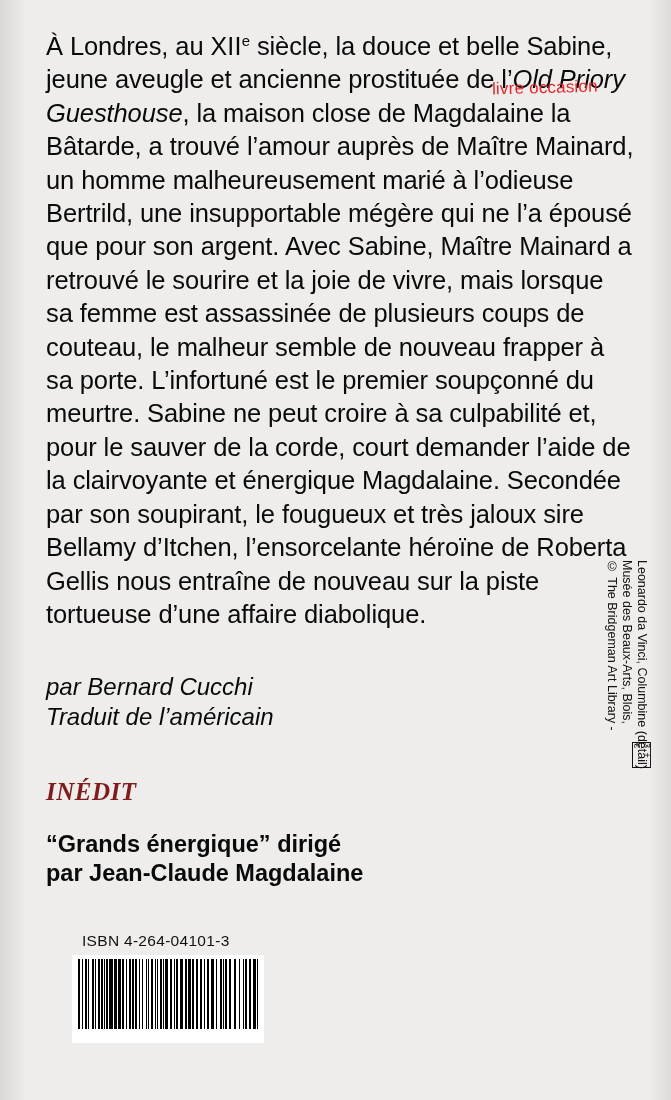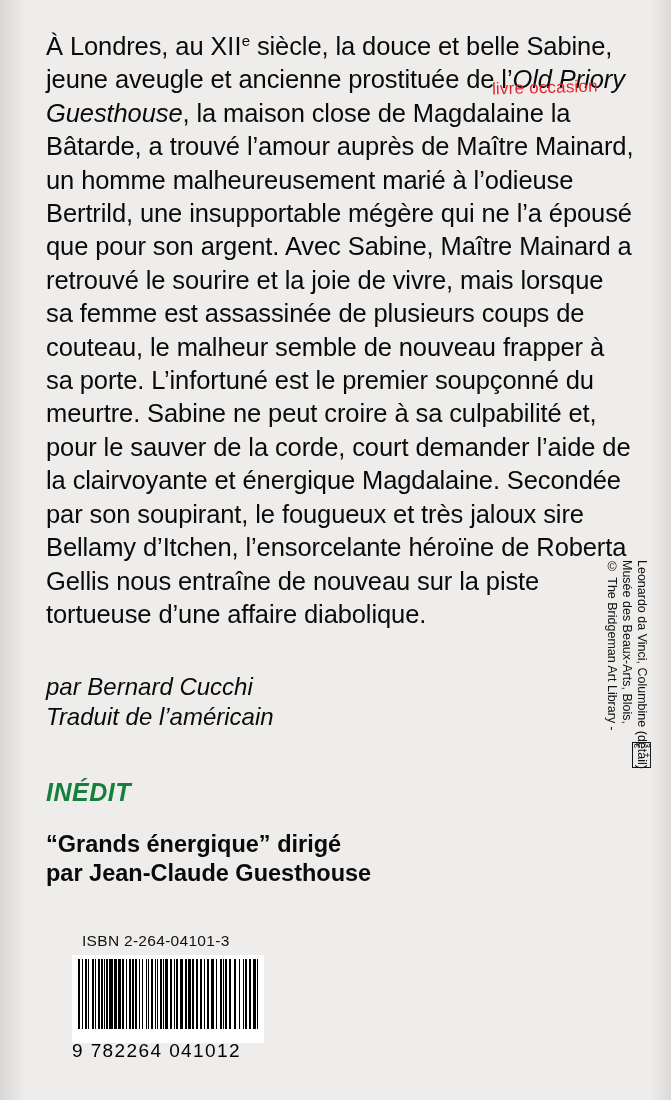--- a/index.html
+++ b/index.html
@@ -67,21 +67,22 @@
   }
 
   .inedit {
     position: absolute;
     left: 46px;
     top: 778px;
     font-style: italic;
     font-weight: bold;
     font-size: 25px;
     letter-spacing: 0.5px;
-    color: #15803d;
+    color: #7f1d1d;
+    font-family: Liberation Serif, serif;
   }
 
   .collection {
     position: absolute;
     left: 46px;
     top: 830px;
     width: 430px;
     font-weight: bold;
     font-size: 23.5px;
     line-height: 29px;
@@ -195,24 +196,24 @@
 
   <div class="translator">
     <div>par Bernard Cucchi</div>
     <div>Traduit de l’américain</div>
   </div>
 
   <div class="inedit">INÉDIT</div>
 
   <div class="collection">
     <div>“Grands énergique” dirigé</div>
-    <div>par Jean-Claude Guesthouse</div>
-  </div>
-
-  <div class="isbn-text">ISBN 2-264-04101-3</div>
+    <div>par Jean-Claude Magdalaine</div>
+  </div>
+
+  <div class="isbn-text">ISBN 4-264-04101-3</div>
 
   <div class="barcode">
     <div class="bars" id="bars">
         <span style="width:2px"></span>
         <span style="width:3px;background:transparent"></span>
         <span style="width:1px"></span>
         <span style="width:2px;background:transparent"></span>
         <span style="width:3px"></span>
         <span style="width:1px;background:transparent"></span>
         <span style="width:1px"></span>
@@ -320,21 +321,20 @@
         <span style="width:3px"></span>
         <span style="width:2px;background:transparent"></span>
         <span style="width:2px"></span>
         <span style="width:3px;background:transparent"></span>
         <span style="width:3px"></span>
         <span style="width:1px;background:transparent"></span>
         <span style="width:1px"></span>
         <span style="width:1px;background:transparent"></span>
       </div>
   </div>
-  <div class="barcode-digits">9  782264 041012</div>
 
 
   <div class="credit">
     <span>Leonardo da Vinci, Columbine (détail)</span><br>
     <span>Musée des Beaux-Arts, Blois,</span><br>
     <span>© The Bridgeman Art Library - </span>
   </div>
   <div class="credit-box">
     <span>3 + €</span>
   </div>

